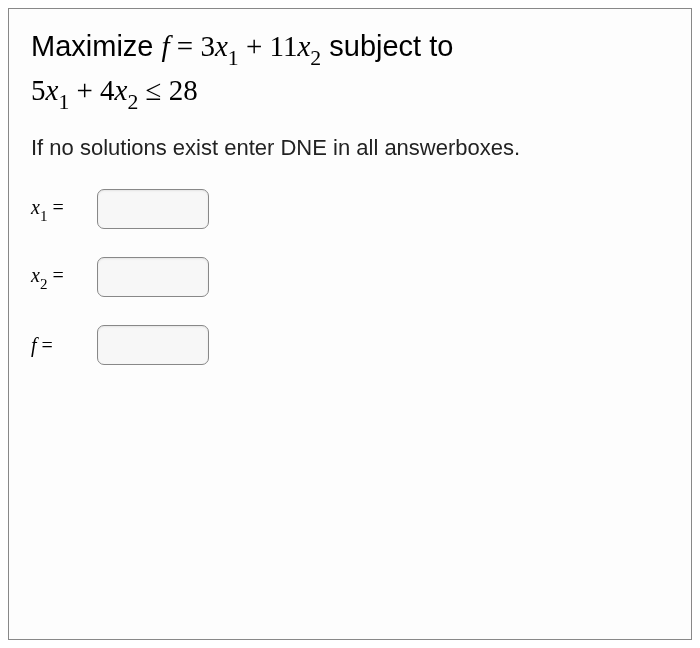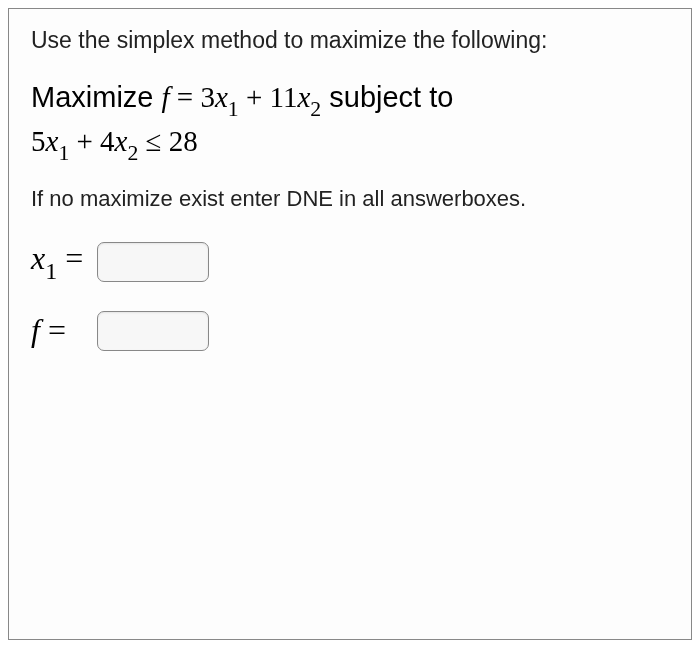--- a/index.html
+++ b/index.html
@@ -49,62 +49,67 @@
       margin-top: 6px;
       margin-bottom: 28px;
     }
     .answer-row {
       display: flex;
       align-items: center;
       margin-bottom: 28px;
     }
     .answer-label {
       font-family: 'Cambria Math', 'Times New Roman', serif;
-      font-size: 32px;
+      font-size: 20px;
       color: #000;
       min-width: 60px;
     }
     .answer-input {
       width: 112px;
       height: 40px;
       border: 1px solid #888;
       border-radius: 7px;
       background: #f7f7f7;
       font-size: 18px;
       padding: 4px 8px;
       margin-left: 6px;
       box-shadow: inset 0 1px 2px rgba(0,0,0,0.08);
     }
   </style>
 </head>
 <body>
 
 <div class="container">
 
-  <div class="instruction">Use the simplex method to maximize the following:</div>
 
   <div class="math-block">
     <div>
       <span>Maximize </span><span class="math"><span class="italic">f</span><span> = 3</span><span class="italic">x</span><span class="sub">1</span><span> + 11</span><span class="italic">x</span><span class="sub">2</span></span><span> subject to</span>
     </div>
     <div class="math">
       <span>5</span><span class="italic">x</span><span class="sub">1</span><span> + 4</span><span class="italic">x</span><span class="sub">2</span><span> ≤ 28</span>
     </div>
   </div>
 
 
-  <div class="hint">If no maximize exist enter DNE in all answerboxes.</div>
+  <div class="hint">If no solutions exist enter DNE in all answerboxes.</div>
 
   <div class="answer-row">
     <span class="answer-label">
       <span class="italic">x</span><span class="sub">1</span><span> = </span>
     </span>
     <input type="text" class="answer-input" value="" style="">
   </div>
 
+  <div class="answer-row">
+    <span class="answer-label">
+      <span class="italic">x</span><span class="sub">2</span><span> = </span>
+    </span>
+    <input type="text" class="answer-input" value="" style="">
+  </div>
 
   <div class="answer-row">
     <span class="answer-label">
       <span class="italic">f</span><span> = </span>
     </span>
     <input type="text" class="answer-input" value="" style="">
   </div>
 
 </div>
 

